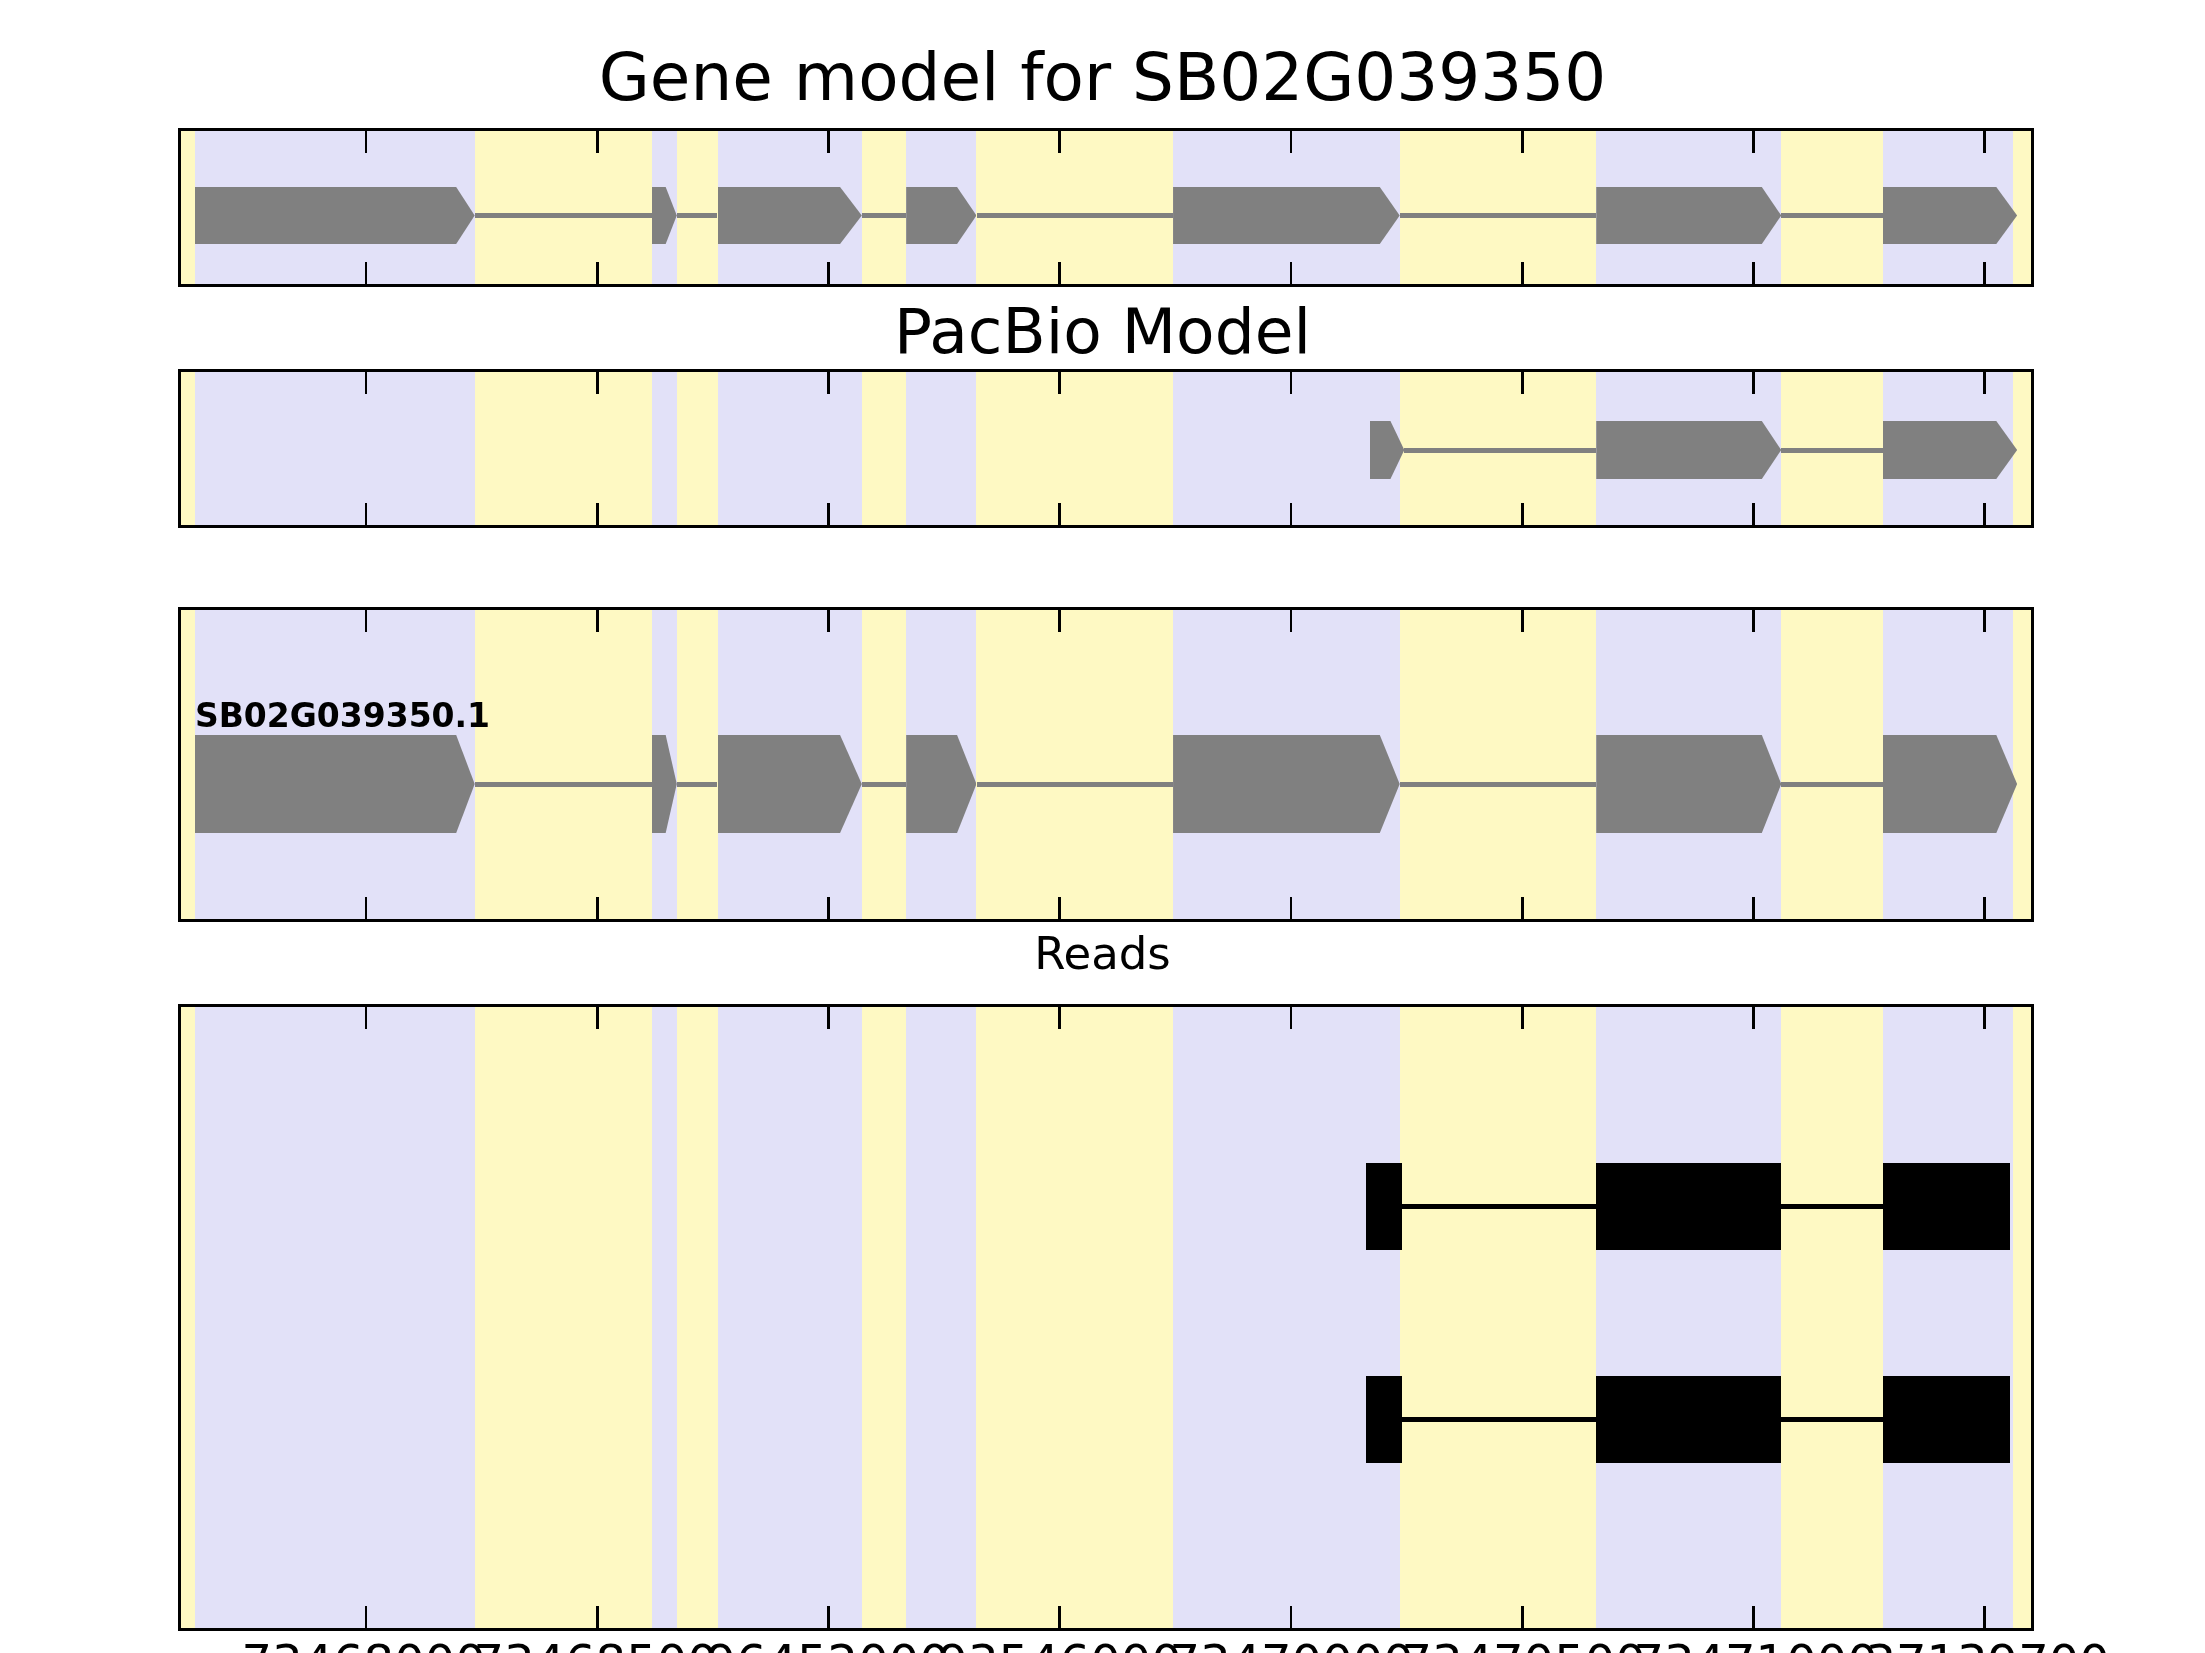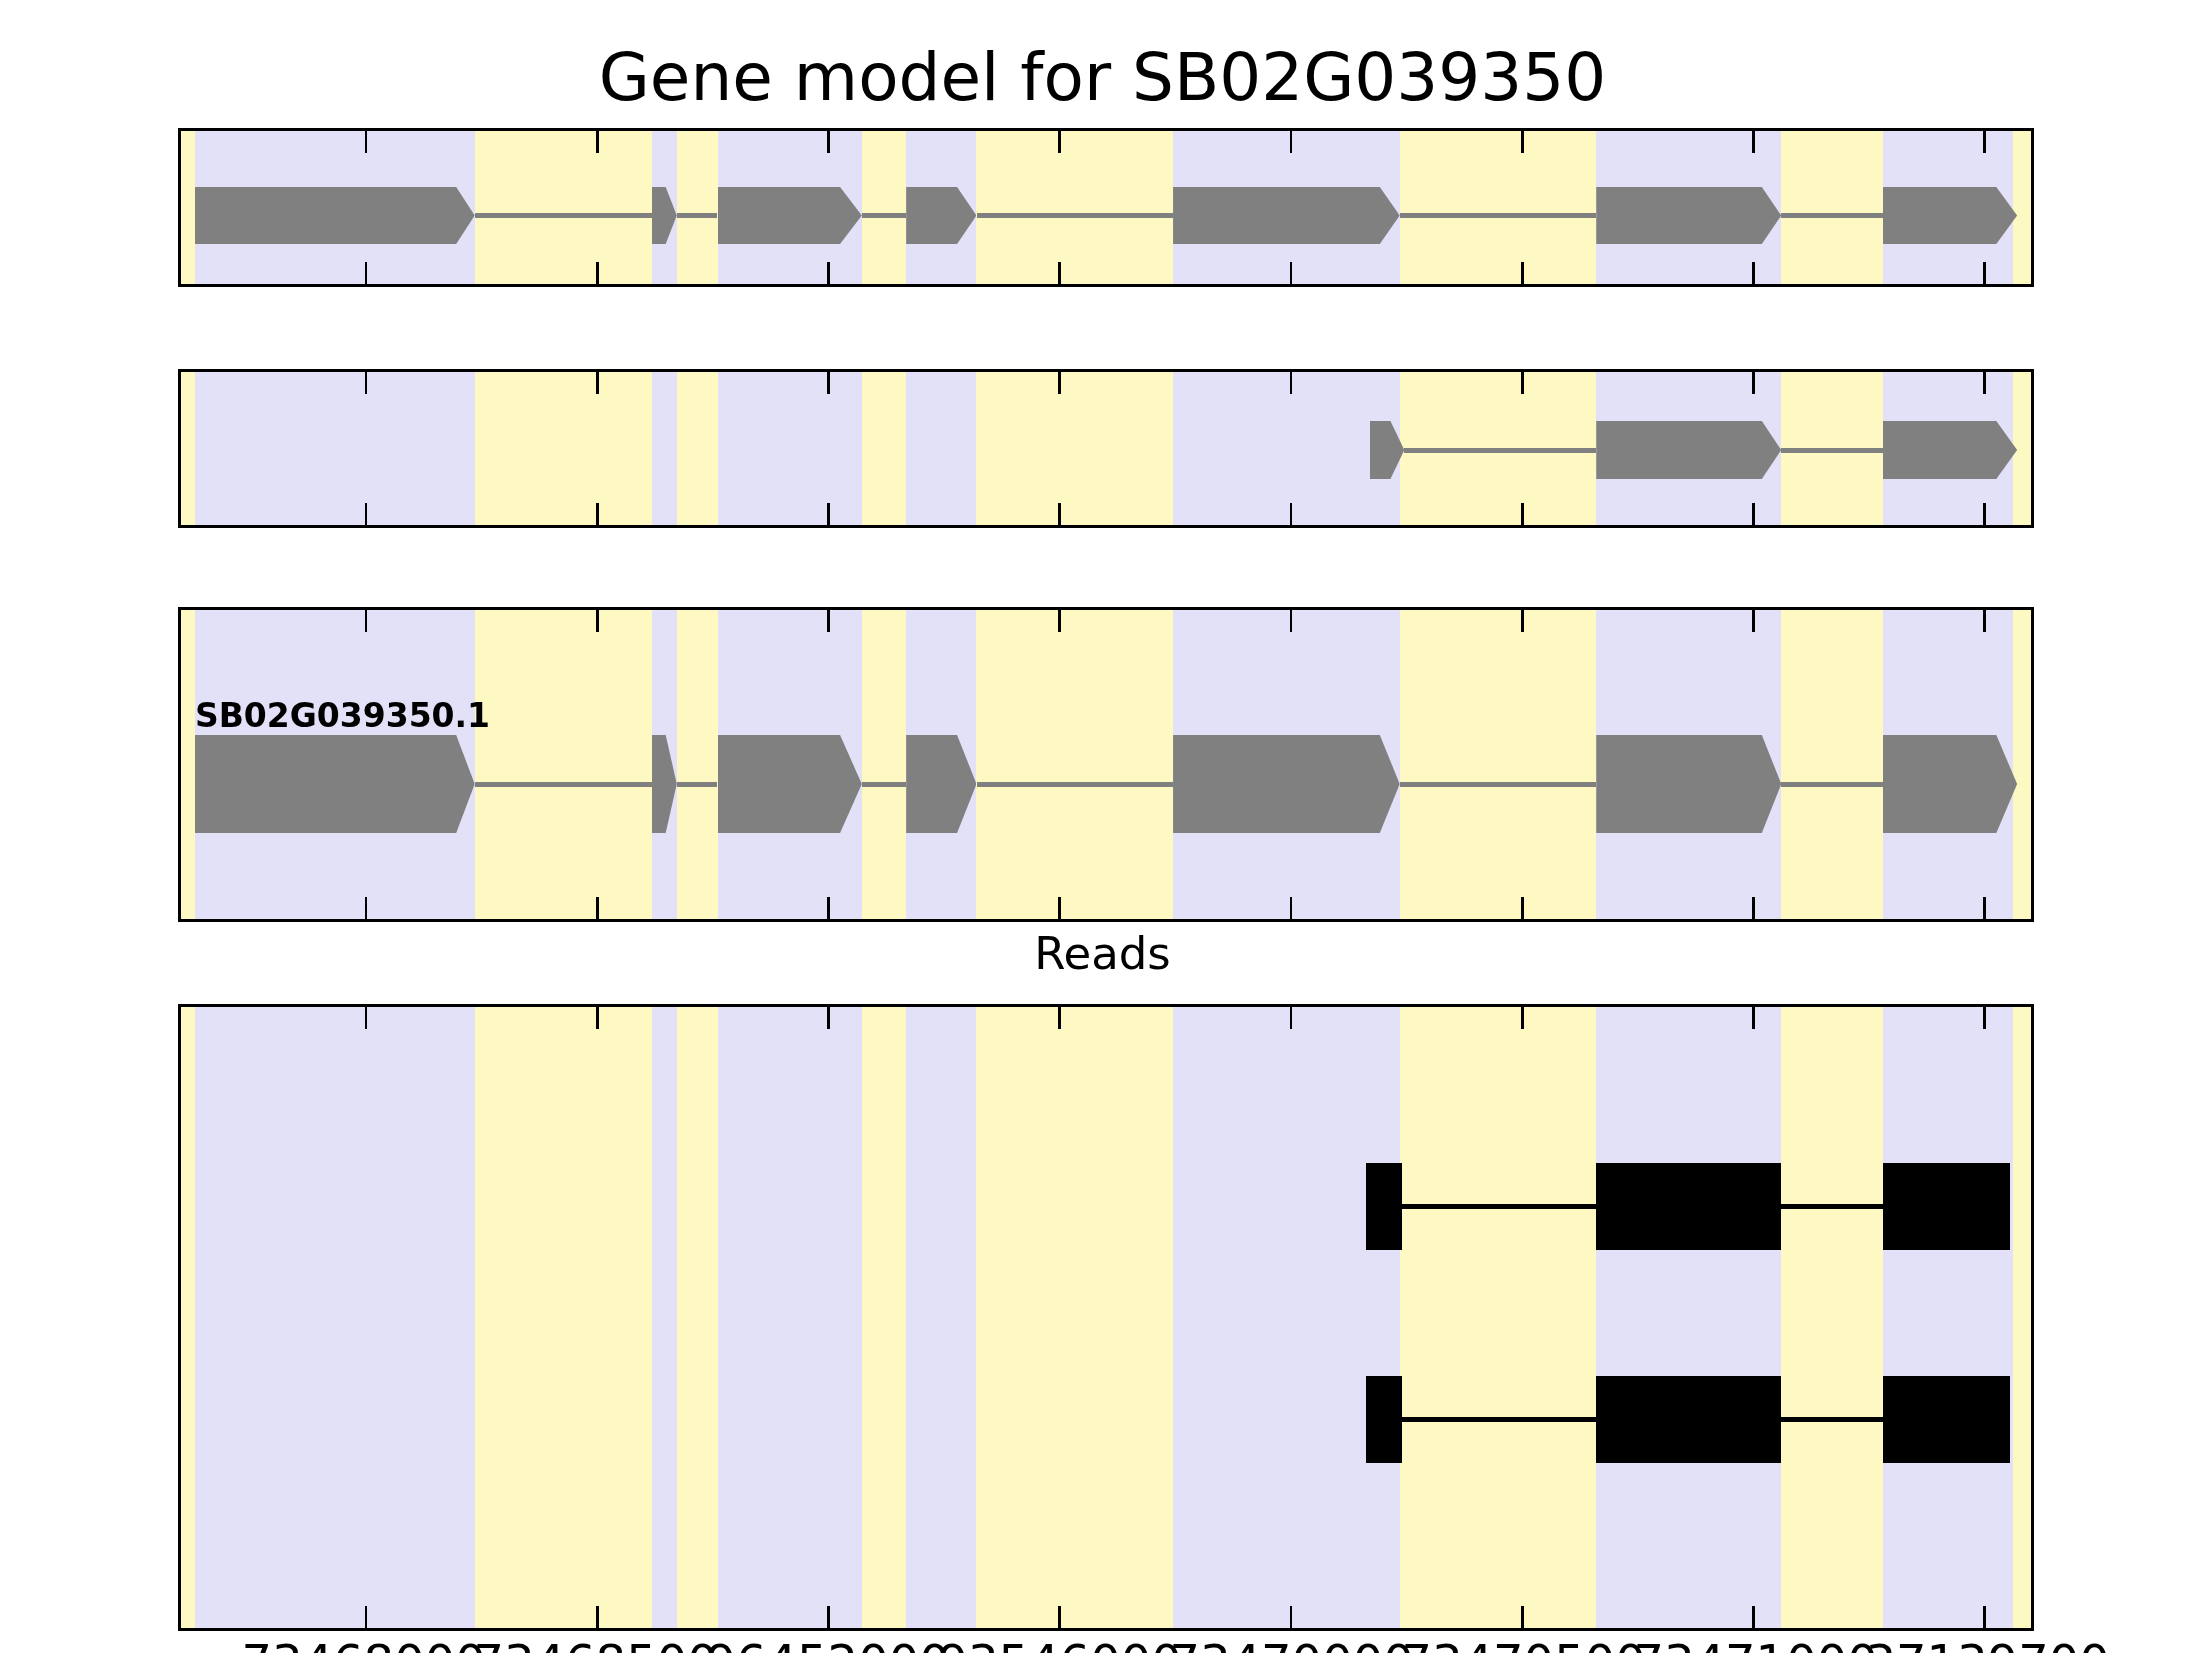--- a/index.html
+++ b/index.html
@@ -77,20 +77,21 @@
       <div class="connector" style="left: 86.5%; width: 5.5%; top: 82px; height: 4.8px; background: rgb(128, 128, 128);"></div>
       <div class="exon" style="left: 0.75%; width: 15.125%; top: 56px; height: 57px; background: rgb(128, 128, 128); clip-path: polygon(0px 0px, 93.3884% 0px, 100% 50%, 93.3884% 100%, 0px 100%);"></div>
       <div class="exon" style="left: 25.45%; width: 1.35%; top: 56px; height: 57px; background: rgb(128, 128, 128); clip-path: polygon(0px 0px, 55.5556% 0px, 100% 50%, 55.5556% 100%, 0px 100%);"></div>
       <div class="exon" style="left: 29%; width: 7.8%; top: 56px; height: 57px; background: rgb(128, 128, 128); clip-path: polygon(0px 0px, 84.9359% 0px, 100% 50%, 84.9359% 100%, 0px 100%);"></div>
       <div class="exon" style="left: 39.2%; width: 3.8%; top: 56px; height: 57px; background: rgb(128, 128, 128); clip-path: polygon(0px 0px, 72.3684% 0px, 100% 50%, 72.3684% 100%, 0px 100%);"></div>
       <div class="exon" style="left: 53.625%; width: 12.25%; top: 56px; height: 57px; background: rgb(128, 128, 128); clip-path: polygon(0px 0px, 91.2245% 0px, 100% 50%, 91.2245% 100%, 0px 100%);"></div>
       <div class="exon" style="left: 76.5%; width: 10%; top: 56px; height: 57px; background: rgb(128, 128, 128); clip-path: polygon(0px 0px, 89.5% 0px, 100% 50%, 89.5% 100%, 0px 100%);"></div>
       <div class="exon" style="left: 92%; width: 7.25%; top: 56px; height: 57px; background: rgb(128, 128, 128); clip-path: polygon(0px 0px, 84.4828% 0px, 100% 50%, 84.4828% 100%, 0px 100%);"></div>
     </div>
 
+  <div class="fig-title" id="title-1">PacBio Model</div>
   <div class="panel" id="panel-1">
       <div class="band" style="left: 0.75%; width: 15.125%; background: rgb(226, 225, 248);"></div>
       <div class="band" style="left: 25.45%; width: 1.35%; background: rgb(226, 225, 248);"></div>
       <div class="band" style="left: 29%; width: 7.8%; background: rgb(226, 225, 248);"></div>
       <div class="band" style="left: 39.2%; width: 3.8%; background: rgb(226, 225, 248);"></div>
       <div class="band" style="left: 53.625%; width: 12.25%; background: rgb(226, 225, 248);"></div>
       <div class="band" style="left: 76.5%; width: 10%; background: rgb(226, 225, 248);"></div>
       <div class="band" style="left: 92%; width: 7%; background: rgb(226, 225, 248);"></div>
       <div class="tick top" style="left: calc(10% - 1.4px);"></div>
       <div class="tick bottom" style="left: calc(10% - 1.4px);"></div>

